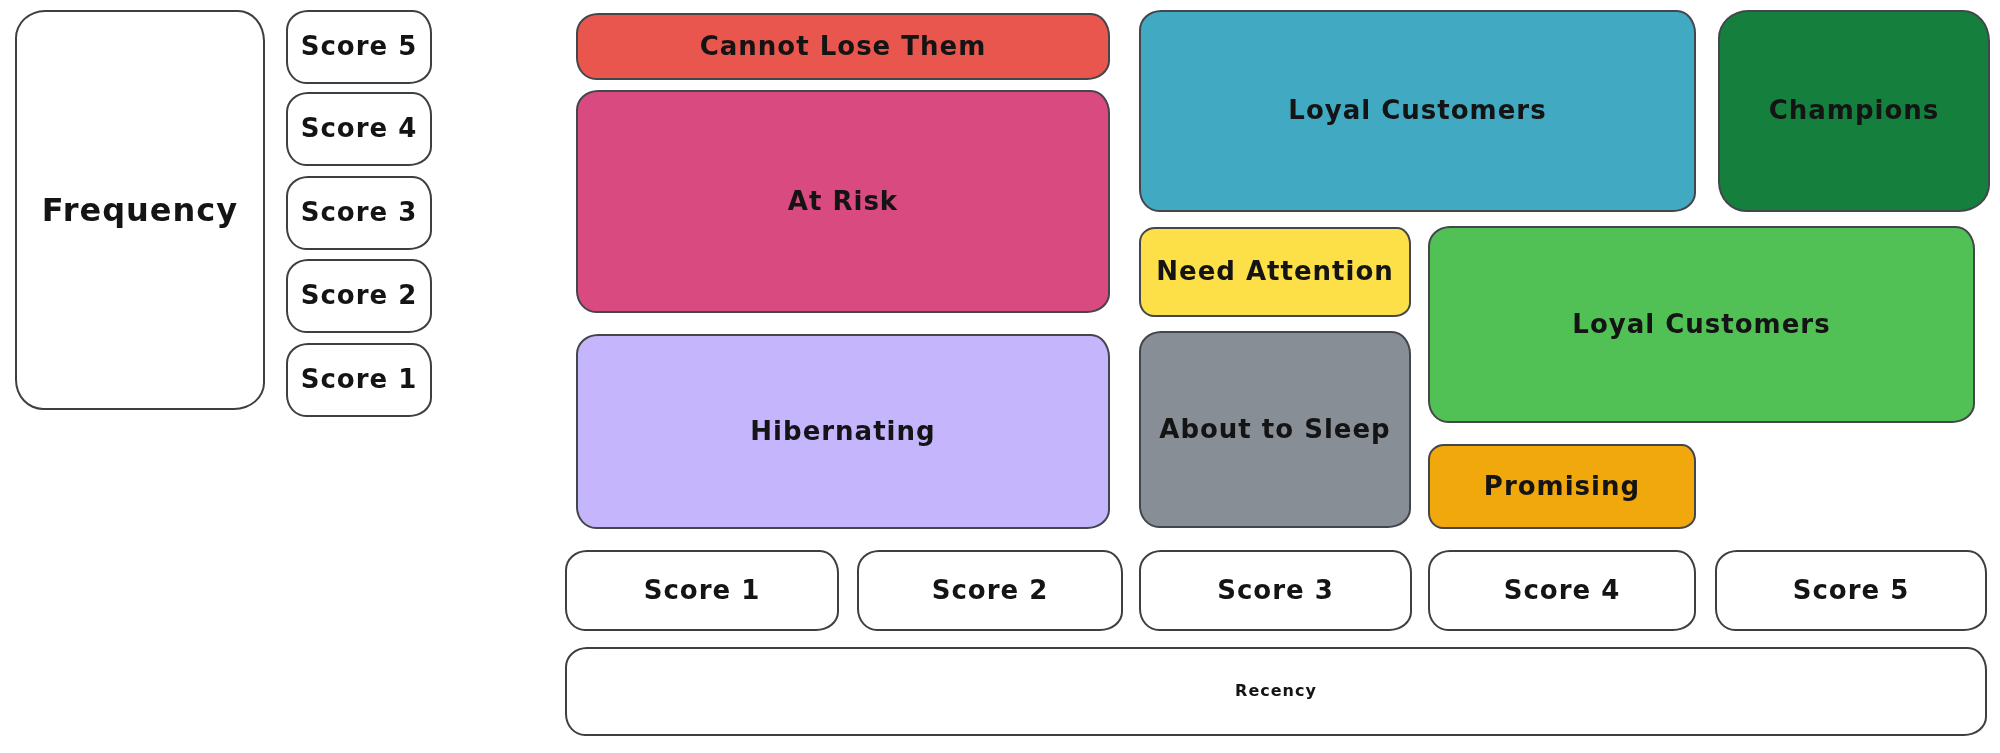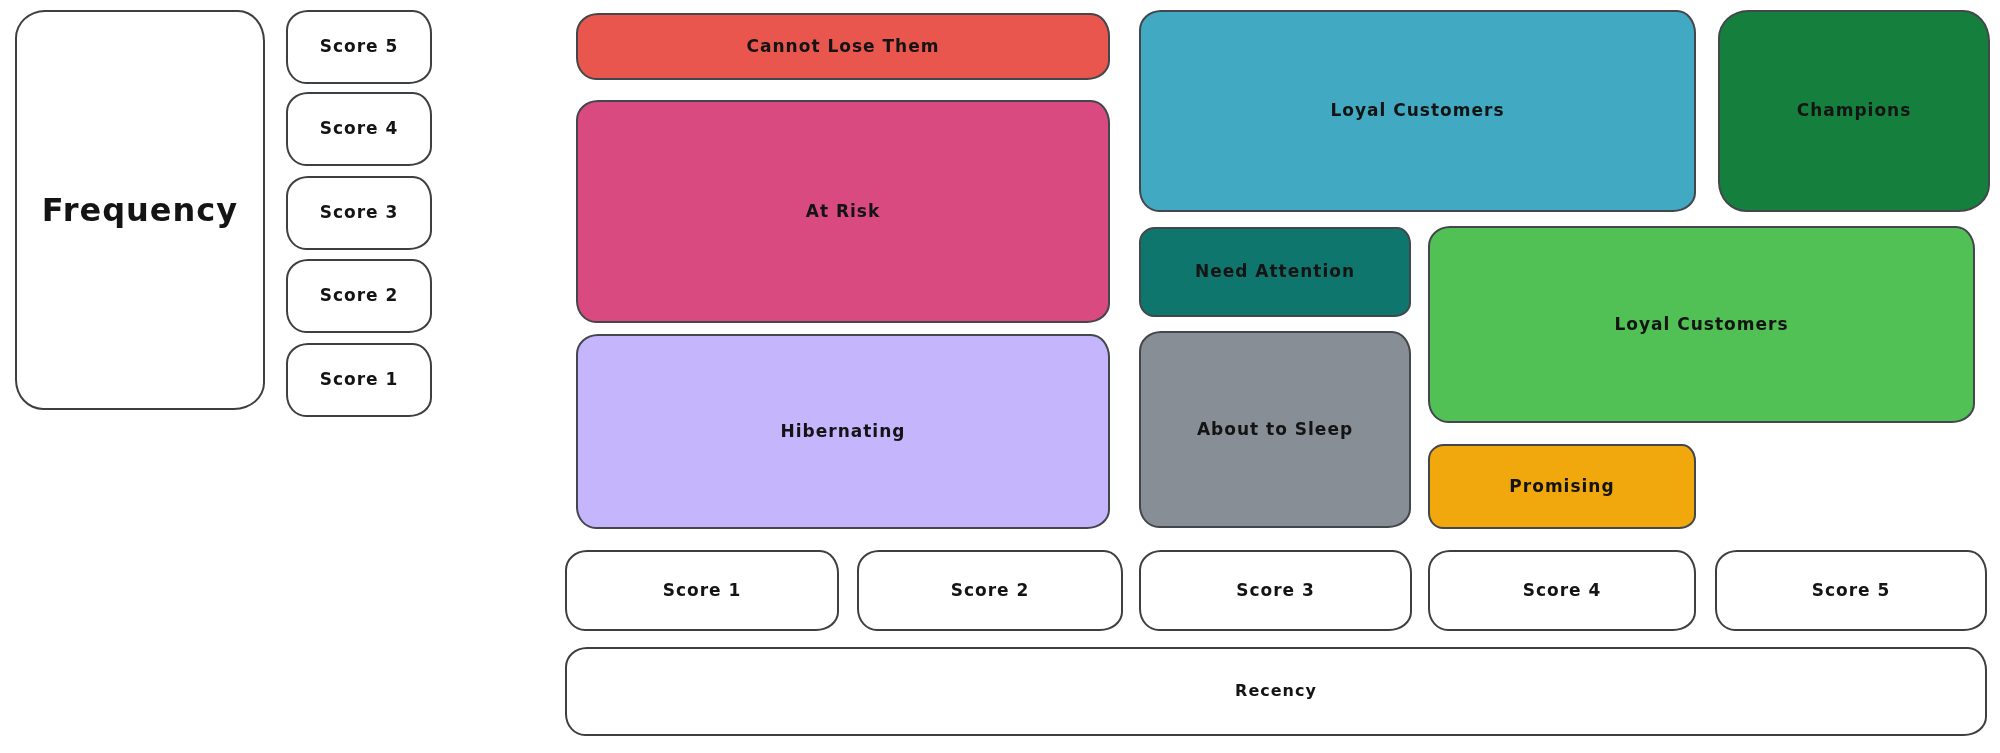--- a/index.html
+++ b/index.html
@@ -16,21 +16,21 @@
     color: #1c1c1c;
     overflow: hidden;
   }
   .box {
     position: absolute;
     display: flex;
     align-items: center;
     justify-content: center;
     text-align: center;
     box-sizing: border-box;
-    font-size: 17px;
+    font-size: 26px;
     font-weight: 600;
     letter-spacing: 1px;
     line-height: 1.15;
     color: #141414;
   }
   
   .white {
     background: #ffffff;
     border: 2.5px solid #3d4043;
   }
@@ -58,21 +58,21 @@
   
   .rs   { top: 550px; height: 81px; }
   .rs1  { left: 565px;  width: 274px; }
   .rs2  { left: 857px;  width: 266px; }
   .rs3  { left: 1139px; width: 273px; }
   .rs4  { left: 1428px; width: 268px; }
   .rs5  { left: 1715px; width: 272px; }
 
   
   .seg-cannot-lose    { left: 576px;  top: 13px;  width: 534px; height: 67px;  }
-  .seg-at-risk        { left: 576px;  top: 100px;  width: 534px; height: 223px; text-align: center; }
+  .seg-at-risk        { left: 576px;  top: 90px;  width: 534px; height: 223px; text-align: center; }
   .seg-hibernating    { left: 576px;  top: 334px; width: 534px; height: 195px; }
   .seg-loyal-teal     { left: 1139px; top: 10px;  width: 557px; height: 202px; }
   .seg-champions      { left: 1718px; top: 10px;  width: 272px; height: 202px; }
   .seg-need-attention { left: 1139px; top: 227px; width: 272px; height: 90px;  }
   .seg-loyal-green    { left: 1428px; top: 226px; width: 547px; height: 197px; }
   .seg-about-sleep    { left: 1139px; top: 331px; width: 272px; height: 197px; }
   .seg-promising      { left: 1428px; top: 444px; width: 268px; height: 85px;  }
   .seg-new-customers  { left: 1713px; top: 441px; width: 270px; height: 87px;  }
 </style>
 </head>
@@ -91,21 +91,21 @@
   <div class="box seg r-md seg-cannot-lose" style="background-color: rgb(232, 86, 78);">Cannot Lose Them</div>
 
   <div class="box seg r-md seg-at-risk" style="background-color: rgb(216, 74, 128);">At Risk</div>
 
   <div class="box seg r-md seg-hibernating" style="background-color: #c4b5fd;">Hibernating</div>
 
   <div class="box seg r-md seg-loyal-teal" style="background-color: rgb(65, 169, 193);">Loyal Customers</div>
 
   <div class="box seg r-lg seg-champions" style="background-color: #15803d;">Champions</div>
 
-  <div class="box seg r-sm seg-need-attention" style="background-color: #0f766e;">Need Attention</div>
+  <div class="box seg r-sm seg-need-attention" style="background-color: #fde047;">Need Attention</div>
 
   <div class="box seg r-md seg-loyal-green" style="background-color: rgb(81, 192, 85);">Loyal Customers</div>
 
   <div class="box seg r-md seg-about-sleep" style="background-color: rgb(135, 142, 150);">About to Sleep</div>
 
   <div class="box seg r-sm seg-promising" style="background-color: rgb(240, 168, 13);">Promising</div>
 
 
   <div class="box white r-md rs rs1">Score 1</div>
   <div class="box white r-md rs rs2">Score 2</div>

